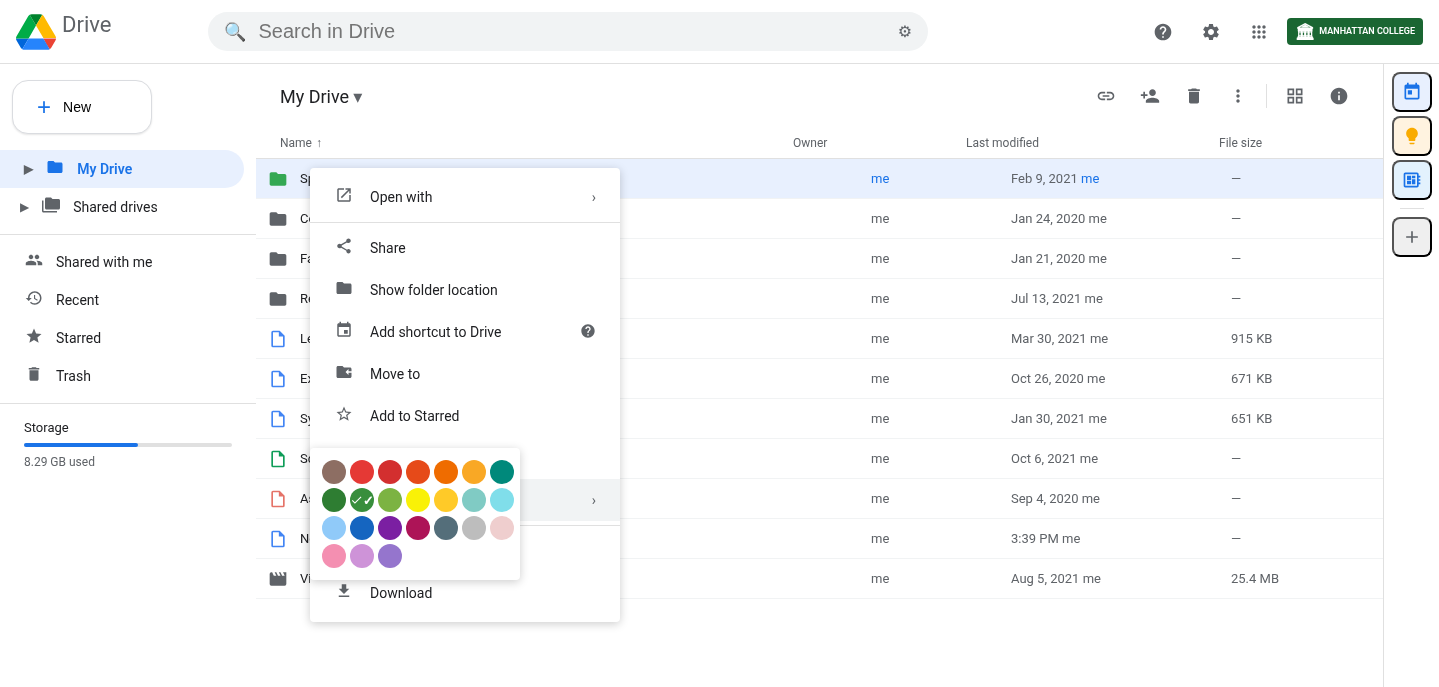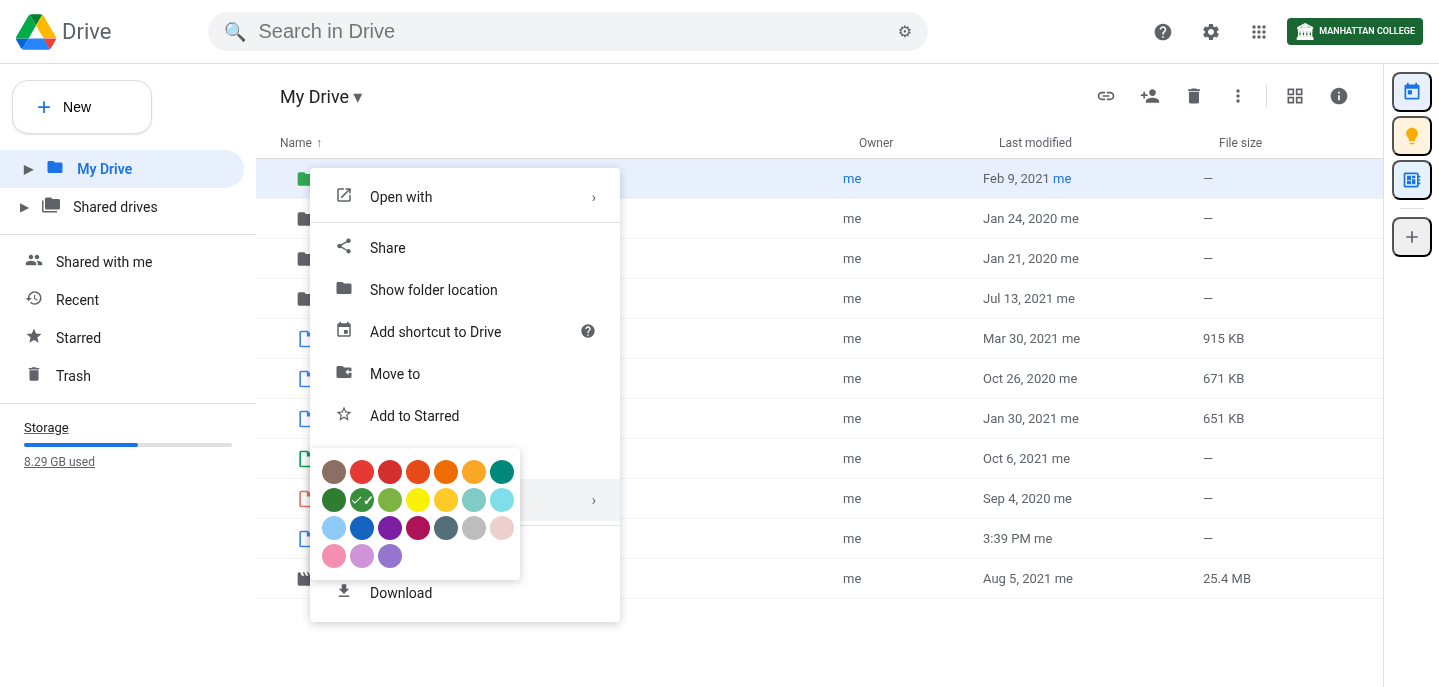--- a/index.html
+++ b/index.html
@@ -1,57 +1,57 @@
 <!DOCTYPE html>
 <html><head>
   <meta charset="utf-8">
   <style>
     * { box-sizing: border-box; margin: 0; padding: 0; }
     body { font-family: 'Google Sans', Roboto, Arial, sans-serif; font-size: 14px; background: #fff; color: #202124; overflow: hidden; height: 687px; width: 1439px; display: flex; flex-direction: column; }
 
     
     .topbar { display: flex; align-items: center; height: 64px; padding: 0 16px; border-bottom: 1px solid #e0e0e0; gap: 12px; flex-shrink: 0; }
-    .logo-area { display: flex; align-items: center; gap: 6px; min-width: 180px; }
+    .logo-area { display: flex; gap: 6px; min-width: 180px; }
     .logo-icon { width: 40px; height: 40px; }
     .logo-text { font-size: 22px; color: #5f6368; font-weight: 400; }
     .search-bar { flex: 1; max-width: 720px; display: flex; align-items: center; background: #f1f3f4; border-radius: 24px; padding: 8px 16px; gap: 12px; }
     .search-bar input { border: none; background: transparent; font-size: 20px; outline: none; width: 100%; color: #202124; }
     .search-icon { color: #5f6368; font-size: 18px; }
     .topbar-right { margin-left: auto; display: flex; align-items: center; gap: 8px; }
     .icon-btn { width: 40px; height: 40px; border-radius: 50%; display: flex; align-items: center; justify-content: center; cursor: pointer; color: #5f6368; font-size: 20px; border: none; background: transparent; }
     .manhattan-badge { background: #1a6632; color: #fff; border-radius: 4px; padding: 4px 8px; font-size: 11px; font-weight: 600; display: flex; align-items: center; gap: 4px; }
 
     
     .main { display: flex; flex: 1; overflow: hidden; }
 
     
     .sidebar { width: 256px; flex-shrink: 0; padding: 8px 0; overflow-y: auto; border-right: none; }
     .new-btn { margin: 8px 12px 16px 12px; background: #fff; border: 1px solid #dadce0; border-radius: 16px; padding: 12px 24px; font-size: 14px; font-weight: 500; cursor: pointer; display: flex; align-items: center; gap: 12px; box-shadow: 0 1px 2px rgba(0,0,0,0.1); width: 140px; }
     .sidebar-item { display: flex; align-items: center; gap: 12px; padding: 8px 24px; cursor: pointer; border-radius: 0 24px 24px 0; margin-right: 12px; color: #202124; font-size: 14px; }
     .sidebar-item.active { background: #e8f0fe; font-weight: 600; color: #1a73e8; }
     .sidebar-item .item-icon { font-size: 18px; width: 20px; text-align: center; }
     .sidebar-divider { border: none; border-top: 1px solid #e0e0e0; margin: 8px 0; }
-    .storage-area { padding: 8px 24px; color: #5f6368; font-size: 12px; text-decoration: underline; }
+    .storage-area { padding: 8px 24px; color: #5f6368; font-size: 12px; }
     .storage-bar-bg { background: #e0e0e0; border-radius: 4px; height: 4px; margin: 8px 0; }
     .storage-bar-fill { background: #1a73e8; border-radius: 4px; height: 4px; width: 55%; }
     .expand-arrow { font-size: 12px; color: #5f6368; }
 
     
     .content { flex: 1; overflow: hidden; display: flex; flex-direction: column; }
 
     
     .content-header { display: flex; align-items: center; padding: 12px 24px; gap: 8px; }
     .drive-title { font-size: 18px; font-weight: 400; display: flex; align-items: center; gap: 4px; }
     .content-header-right { margin-left: auto; display: flex; align-items: center; gap: 4px; }
 
     
     .file-table { flex: 1; overflow-y: auto; }
-    .table-header { display: grid; grid-template-columns: 1fr 140px 220px 140px; padding: 8px 24px; border-bottom: 1px solid #e0e0e0; color: #5f6368; font-size: 12px; align-items: center; }
+    .table-header { display: grid; grid-template-columns: 1fr 140px 220px 140px; padding: 8px 24px; border-bottom: 1px solid #e0e0e0; color: #5f6368; font-size: 12px; align-items: center; gap: 33px; }
     .table-header-name { display: flex; align-items: center; gap: 4px; }
-    .table-row { display: grid; grid-template-columns: 1fr 140px 220px 140px; padding: 6px 40px; align-items: center; cursor: pointer; border-bottom: 1px solid #f1f3f4; min-height: 40px; }
+    .table-row { display: grid; grid-template-columns: 1fr 140px 220px 140px; padding: 6px 12px; align-items: center; cursor: pointer; border-bottom: 1px solid #f1f3f4; min-height: 40px; }
     .table-row.selected { background: #e8f0fe; }
     .file-name-cell { display: flex; align-items: center; gap: 12px; font-size: 13px; }
     .owner-cell, .modified-cell, .size-cell { font-size: 13px; color: #5f6368; }
     .owner-cell.me-link { color: #1a73e8; cursor: pointer; }
 
     
     .context-menu { position: absolute; left: 310px; top: 168px; background: #fff; border-radius: 4px; box-shadow: 0 2px 10px rgba(0,0,0,0.2); z-index: 100; width: 310px; padding: 8px 0; }
     .menu-item { display: flex; align-items: center; gap: 16px; padding: 10px 24px; cursor: pointer; font-size: 14px; color: #202124; position: relative; }
     .menu-item .menu-icon { color: #5f6368; font-size: 18px; width: 20px; text-align: center; }
     .menu-item .submenu-arrow { margin-left: auto; color: #5f6368; font-size: 14px; }

